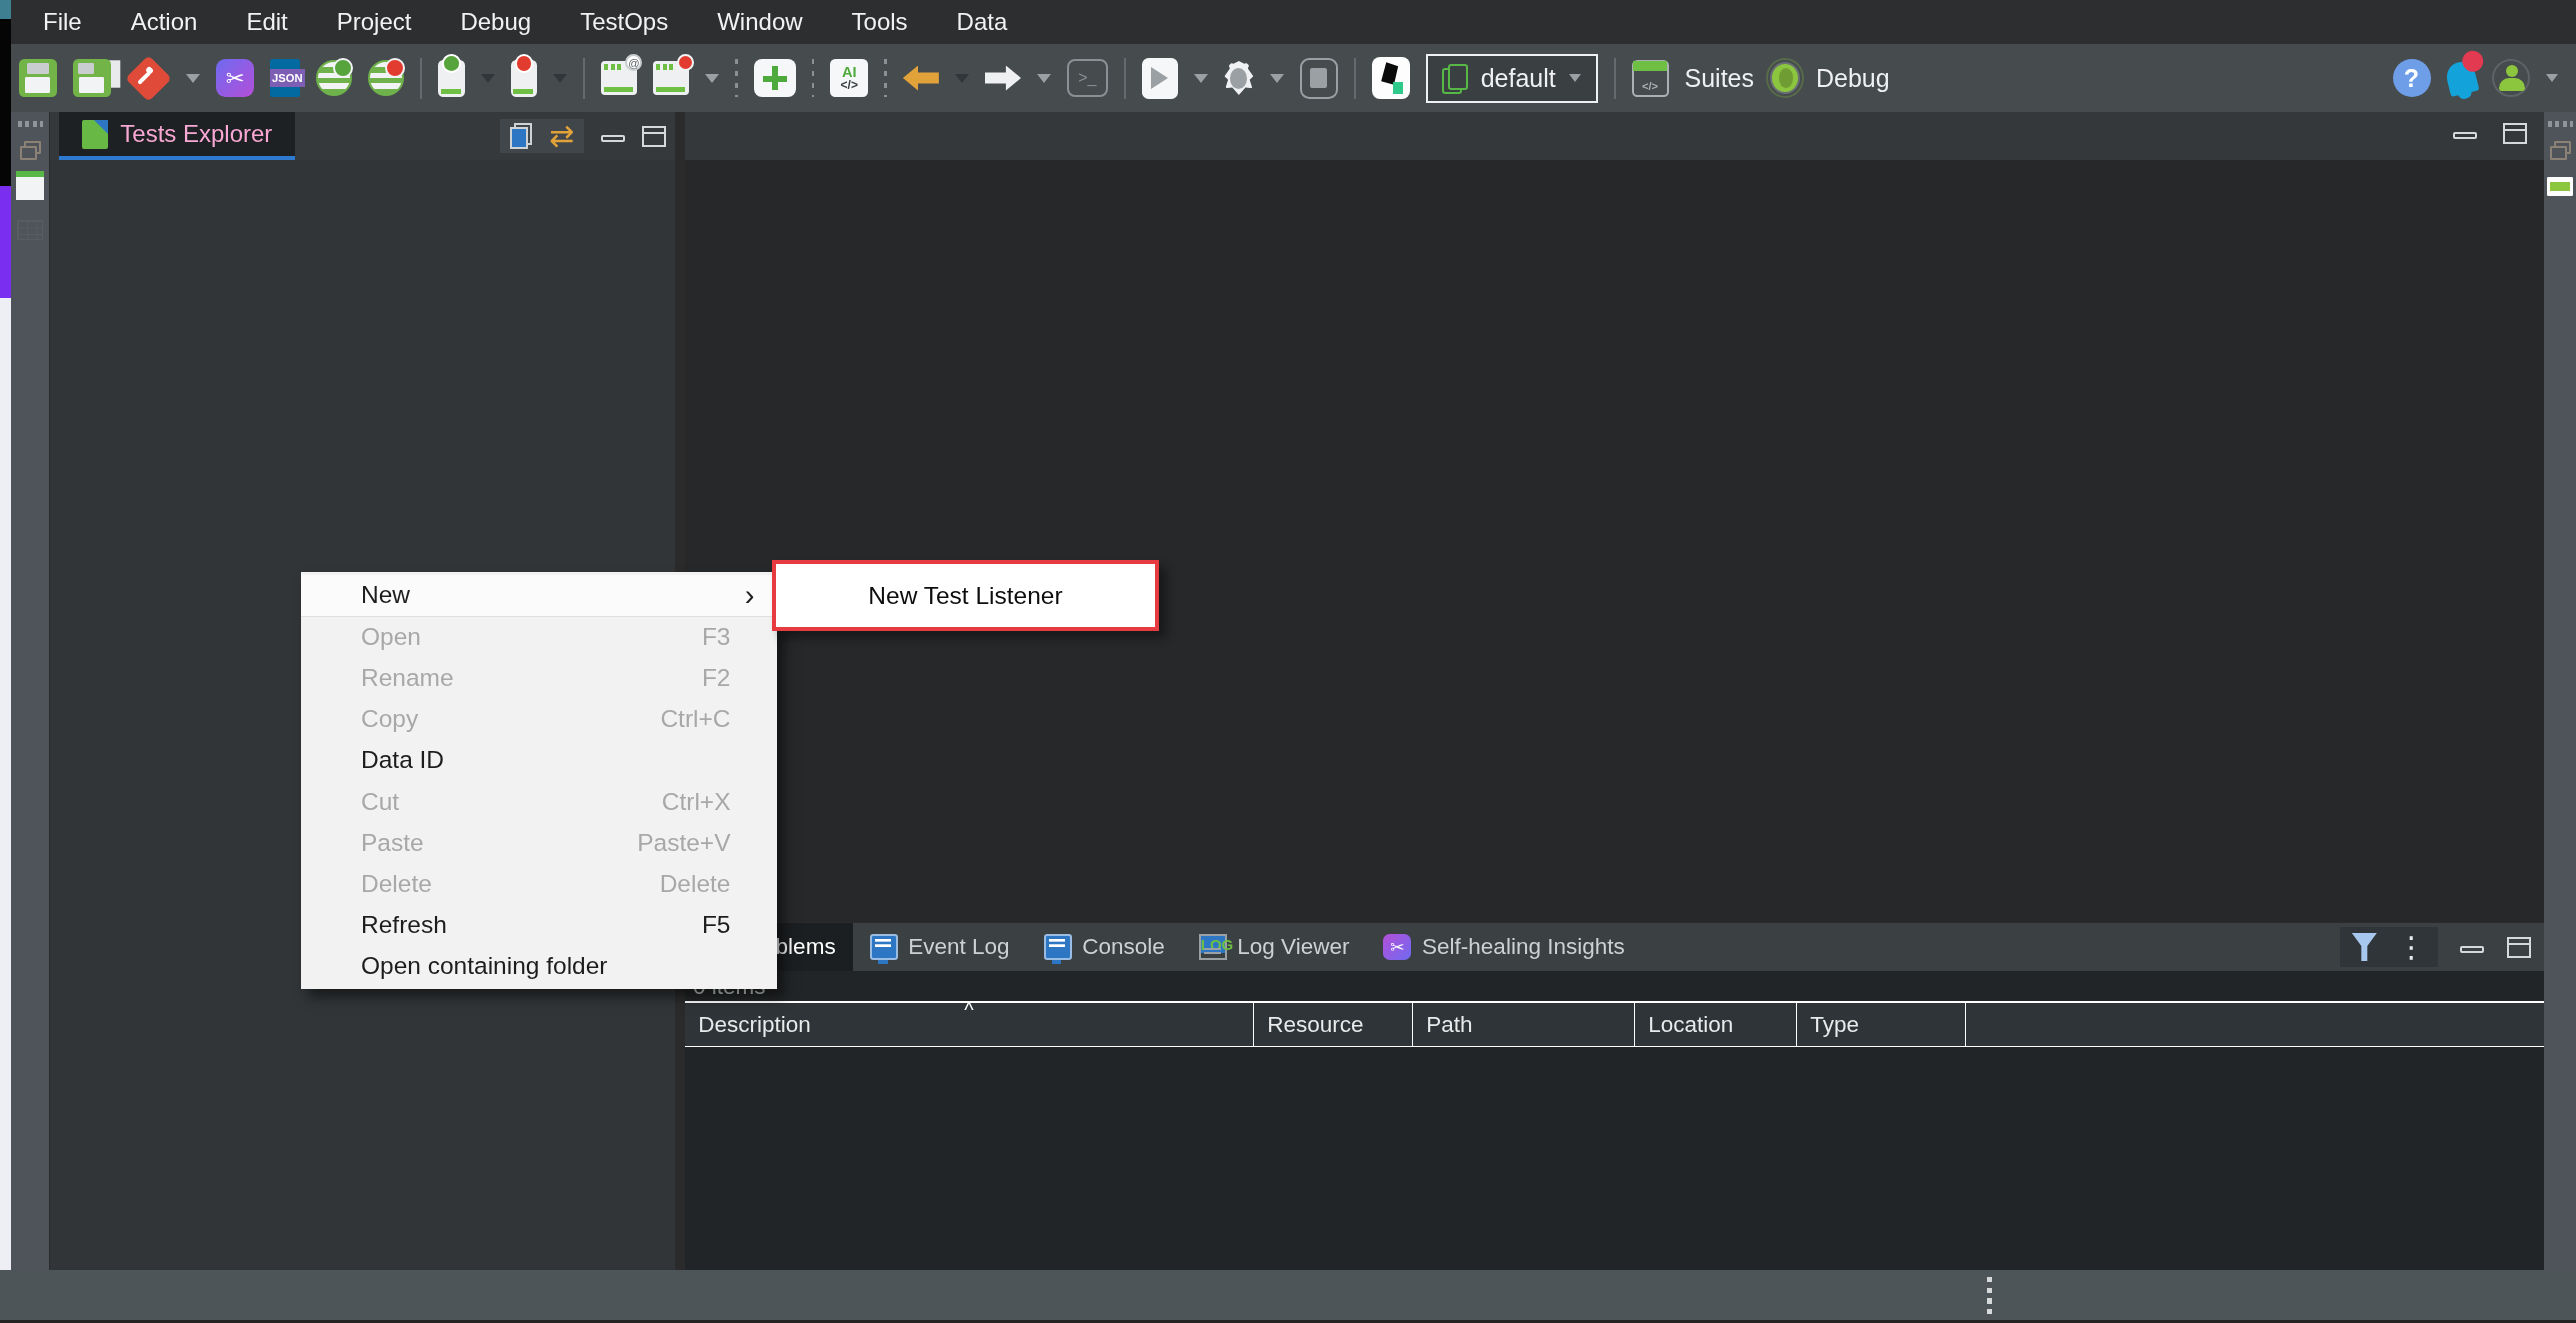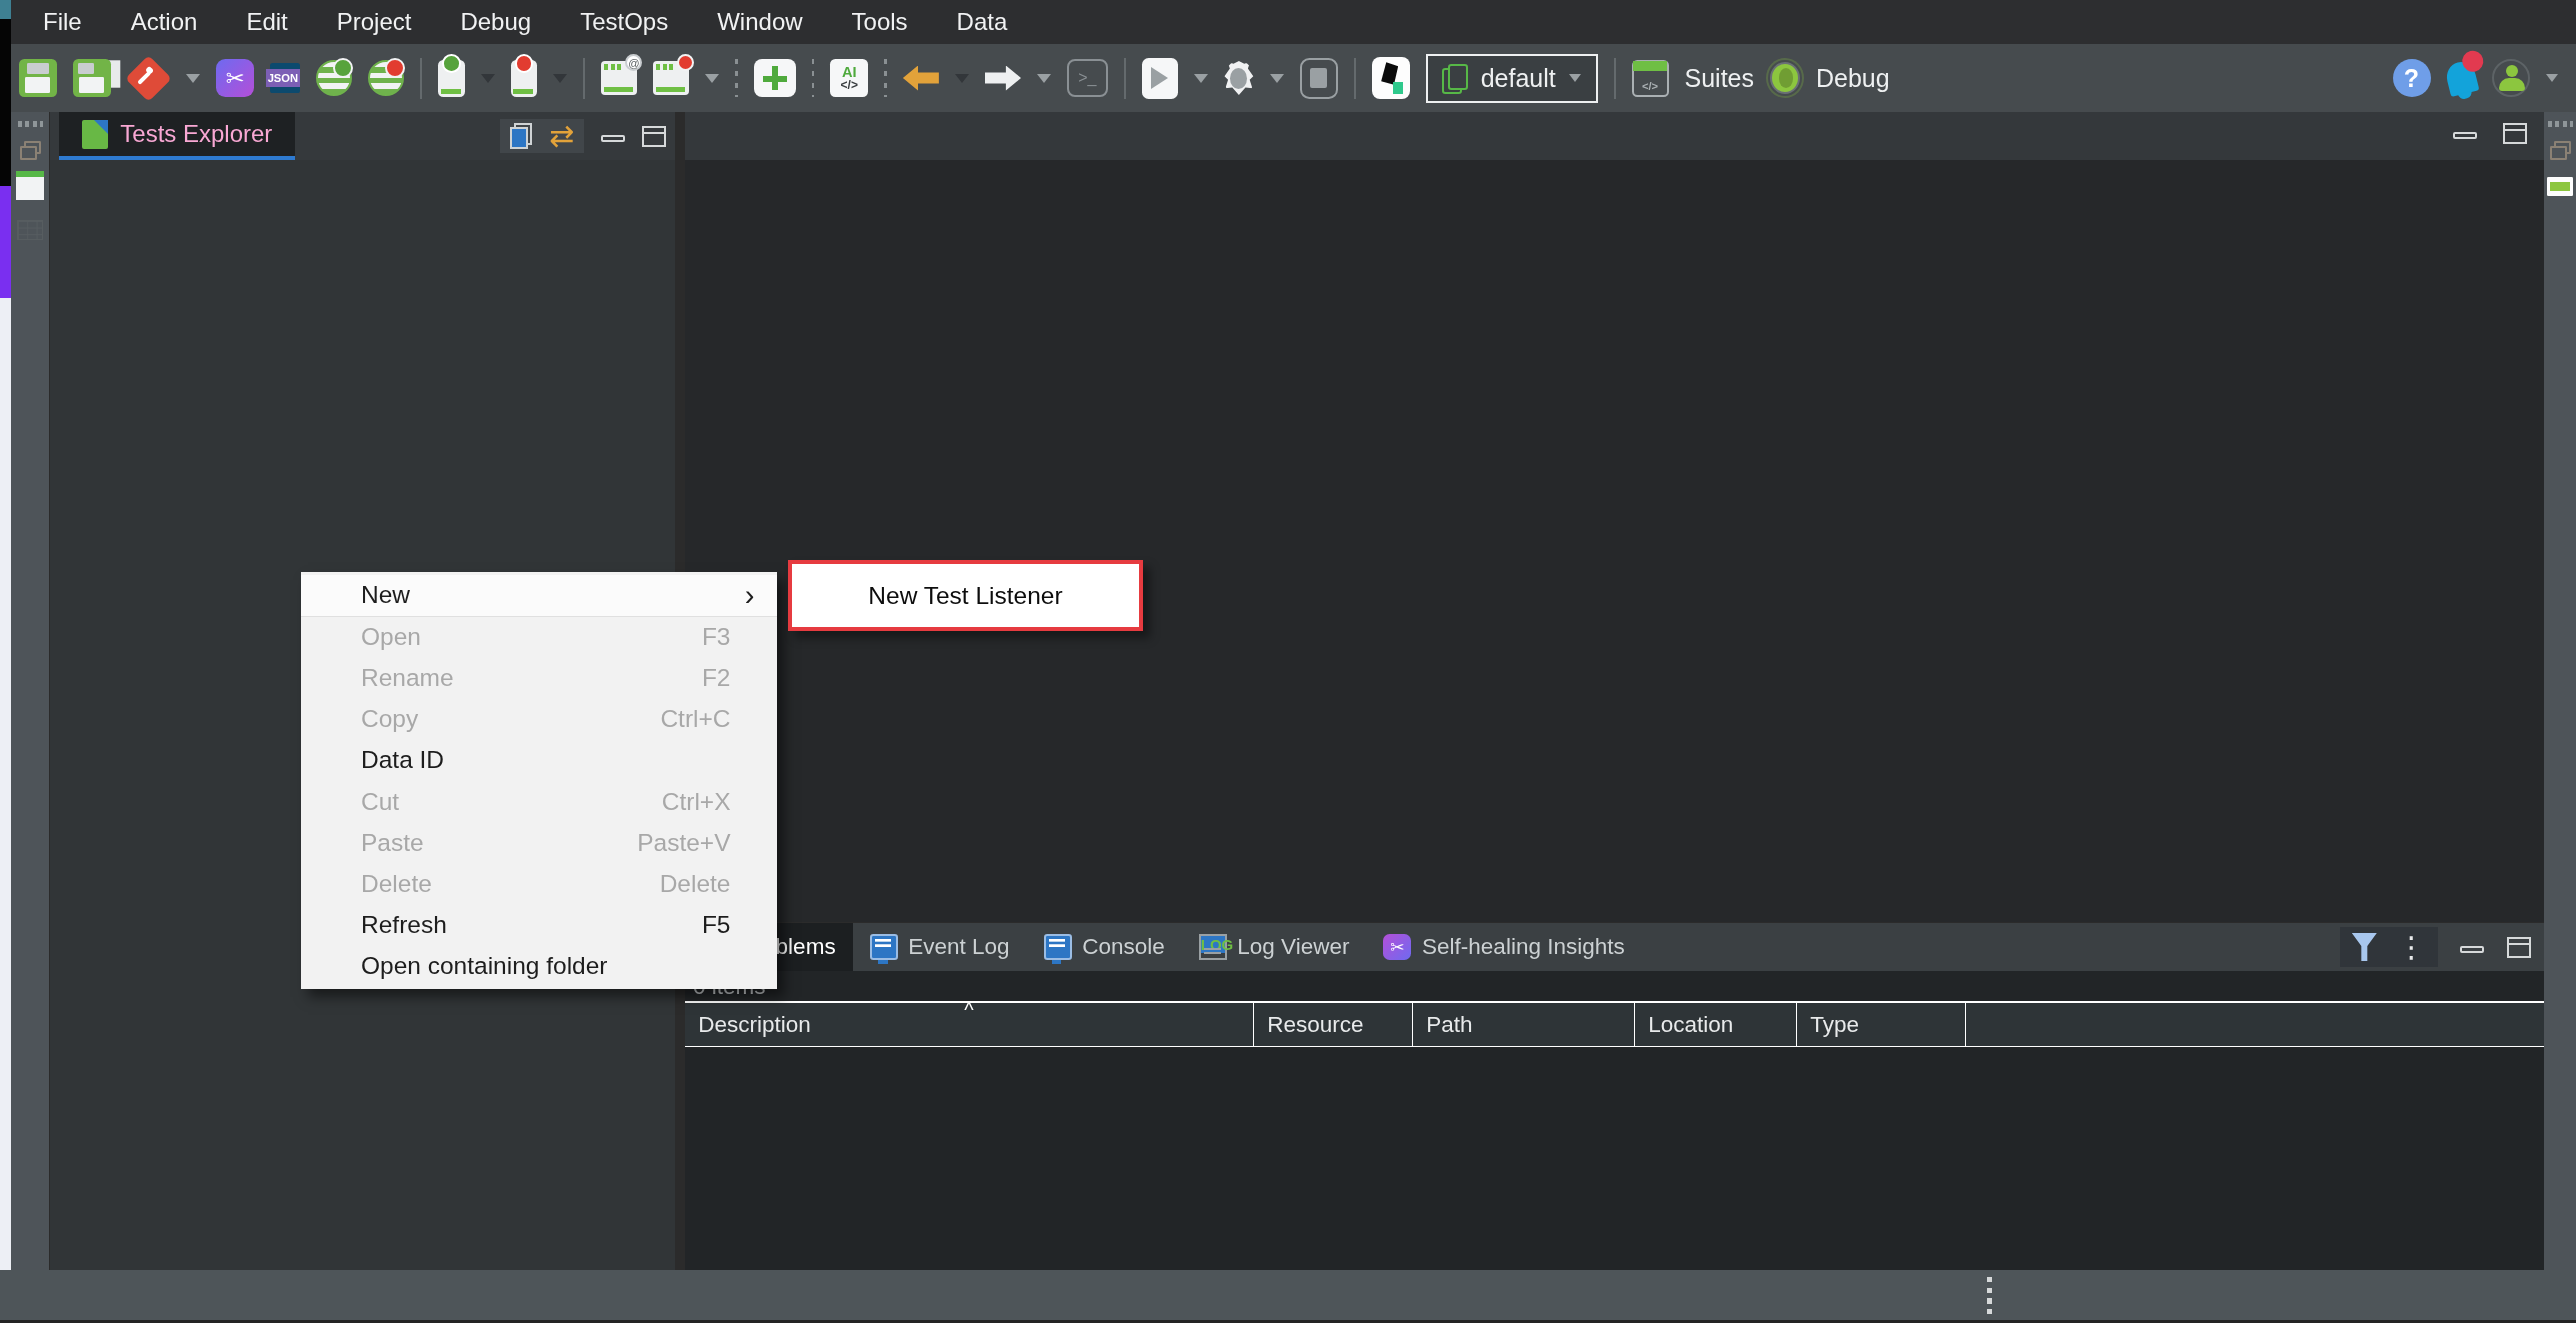--- a/index.html
+++ b/index.html
@@ -19,21 +19,21 @@
   .tbic{flex:none;position:relative;}
   .ic-save{width:38px;height:38px;background:#72b447;border-radius:5.3px;}
   .ic-save::before{content:"";position:absolute;left:8px;top:4px;width:22.5px;height:10.6px;background:#c9cdd0;border-radius:1.3px;}
   .ic-save::after{content:"";position:absolute;left:6.6px;bottom:4px;width:25px;height:16px;background:#f2f3f4;border-radius:1.3px;box-shadow:0 0px 0 0 #fff;}
   .ic-saveall::before{width:16px;left:5.3px;}
   .ic-saveall{box-shadow:14.6px -4px 0 -5.3px #e8eaeb;}
   .ic-git{width:33px;height:33px;background:#df4b38;transform:rotate(45deg);border-radius:5.3px;margin:0 5.3px;}
   .ic-git::before{content:"";position:absolute;left:8px;top:6.6px;width:6.6px;height:6.6px;border-radius:50%;background:#fff;}
   .ic-git::after{content:"";position:absolute;left:10.6px;top:10.6px;width:4.6px;height:16px;background:#fff;transform:rotate(0deg);border-radius:2.6px;}
   .ic-heal{width:38px;height:38px;border-radius:9.3px;background:linear-gradient(135deg,#6e6af0,#b44fd8);color:#fff;display:flex;align-items:center;justify-content:center;font-size:22.5px;}
-  .ic-json{width:30px;height:30px;background:#0c4a6e;border-radius:2.6px;display:flex;align-items:center;justify-content:flex-end;}
+  .ic-json{width:30px;height:38px;background:#0369a1;border-radius:2.6px;display:flex;align-items:center;justify-content:flex-start;}
   .ic-json i{font-style:normal;background:#7c5fb5;color:#fff;font-size:11.2px;font-weight:bold;padding:2.6px 2px;letter-spacing:0;}
   .ic-globe{width:36px;height:36px;border-radius:50%;background:repeating-linear-gradient(#f2f3f4 0 5.3px,#6fb24c 5.3px 10.6px);border:2px solid #6fb24c;}
   .ic-globe::after{content:"";position:absolute;right:-2.6px;top:-4px;width:16px;height:16px;border-radius:50%;border:2.6px solid #f2f3f4;}
   .ic-globe.g::after{background:#57a33c;}
   .ic-globe.r::after{background:#e23c30;}
   .ic-spy{width:26.5px;height:37px;background:#eef0f1;border-radius:5.3px;}
   .ic-spy::before{content:"";position:absolute;left:4px;top:-5.3px;width:14.6px;height:14.6px;border-radius:50%;border:2.6px solid #fff;}
   .ic-spy.g::before{background:#57a33c;}
   .ic-spy.r::before{background:#e23c30;}
   .ic-spy::after{content:"";position:absolute;left:2.6px;bottom:2.6px;width:20px;height:5.3px;background:#6fbf44;}
@@ -234,21 +234,21 @@
   
   .cmenu{position:absolute;left:301px;top:572px;width:476px;height:417px;background:#f2f2f2;box-shadow:6.6px 8px 12px rgba(0,0,0,.5);z-index:90;display:flex;flex-direction:column;padding:2.6px 0;}
   .citem{flex:1;display:flex;align-items:center;padding-left:60px;padding-right:22.5px;font-size:24.5px;color:#1d1d1d;}
   .citem .short{margin-left:auto;margin-right:24px;}
   .citem .subarrow{display:none;}
   .citem.has-sub .subarrow{display:block;margin-left:auto;font-size:29px;color:#1d1d1d;}
   .citem.disabled{color:#a8a8a8;}
   .citem.highlighted{background:#fbfbfb;border-bottom:1.3px solid #e0e0e0;}
 
   
-  .submenu{position:absolute;left:772px;top:560px;width:355px;height:71px;background:#fff;border:4.6px solid #e63b40;box-shadow:6.6px 6.6px 9.3px rgba(0,0,0,.4);display:flex;align-items:center;justify-content:center;z-index:95;margin-left:16px;}
+  .submenu{position:absolute;left:772px;top:560px;width:387px;height:71px;background:#fff;border:4.6px solid #e63b40;box-shadow:6.6px 6.6px 9.3px rgba(0,0,0,.4);display:flex;align-items:center;justify-content:center;z-index:95;}
   .submenu span{font-size:24.5px;color:#0d0d0d;}
 </style>
 </head>
 <body>
 
 <div id="screen">
 
   <div class="menubar">
     <div class="mitem">File</div>
       <div class="mitem">Action</div>

